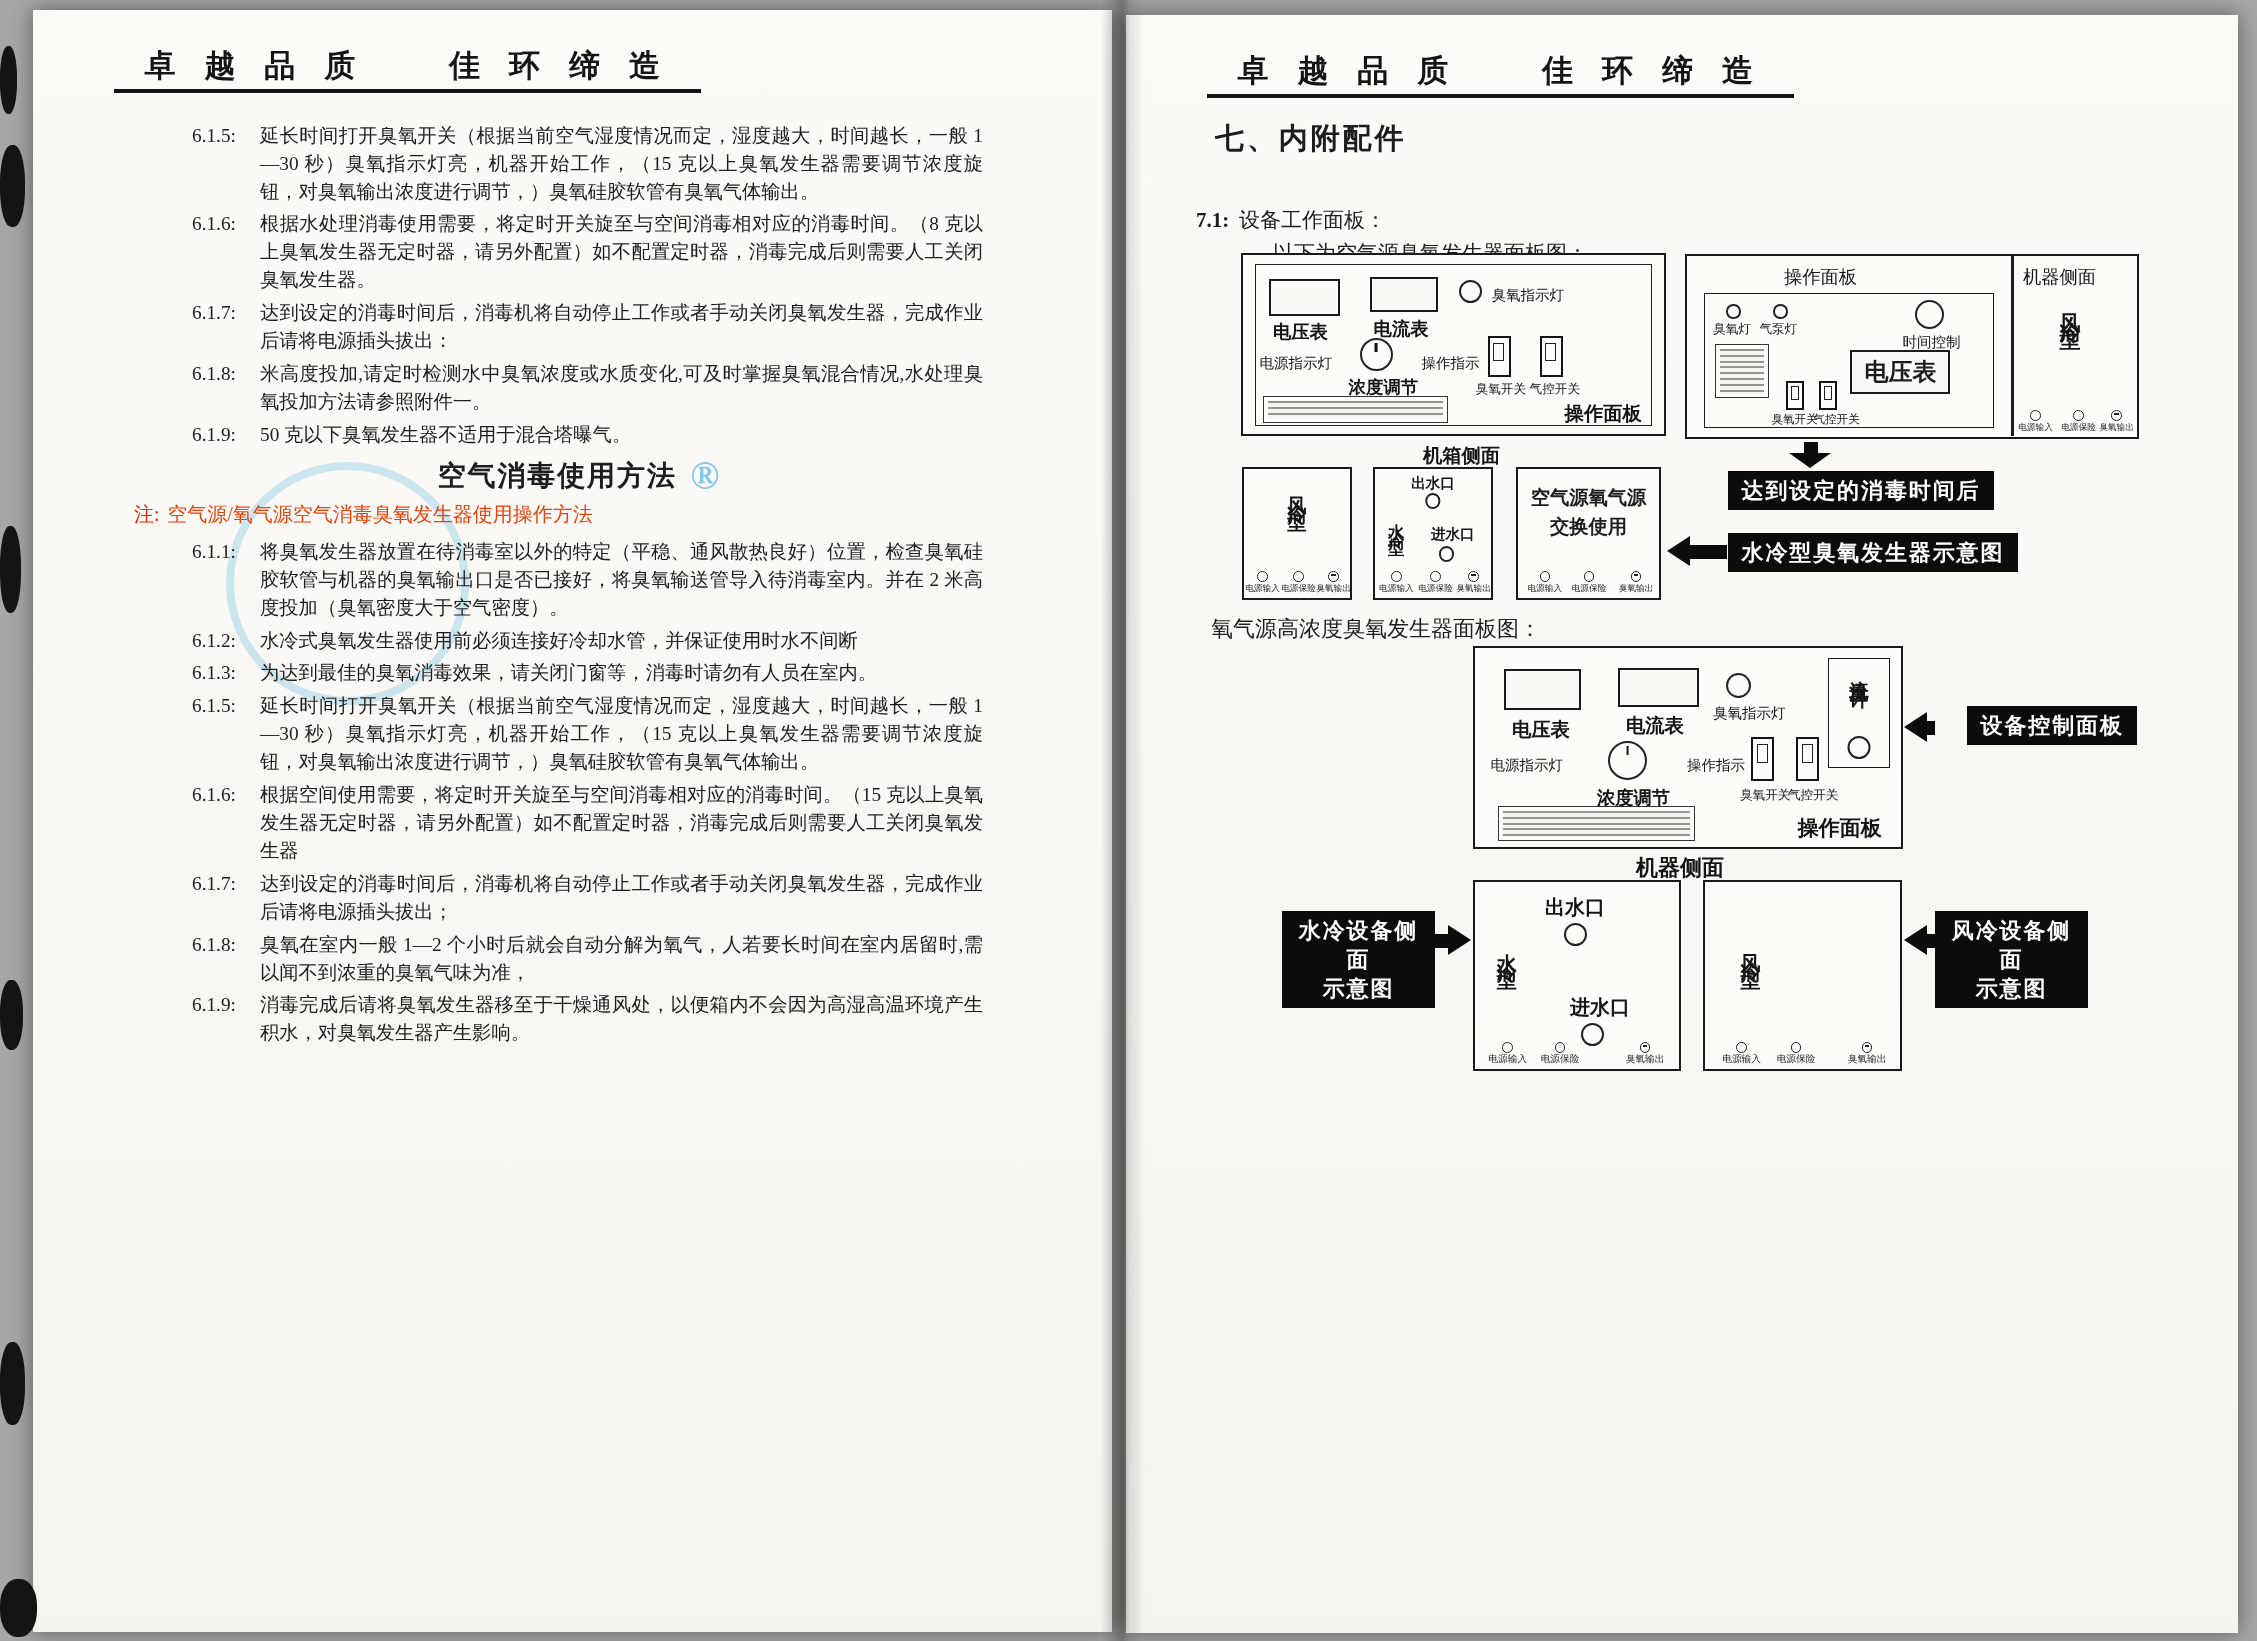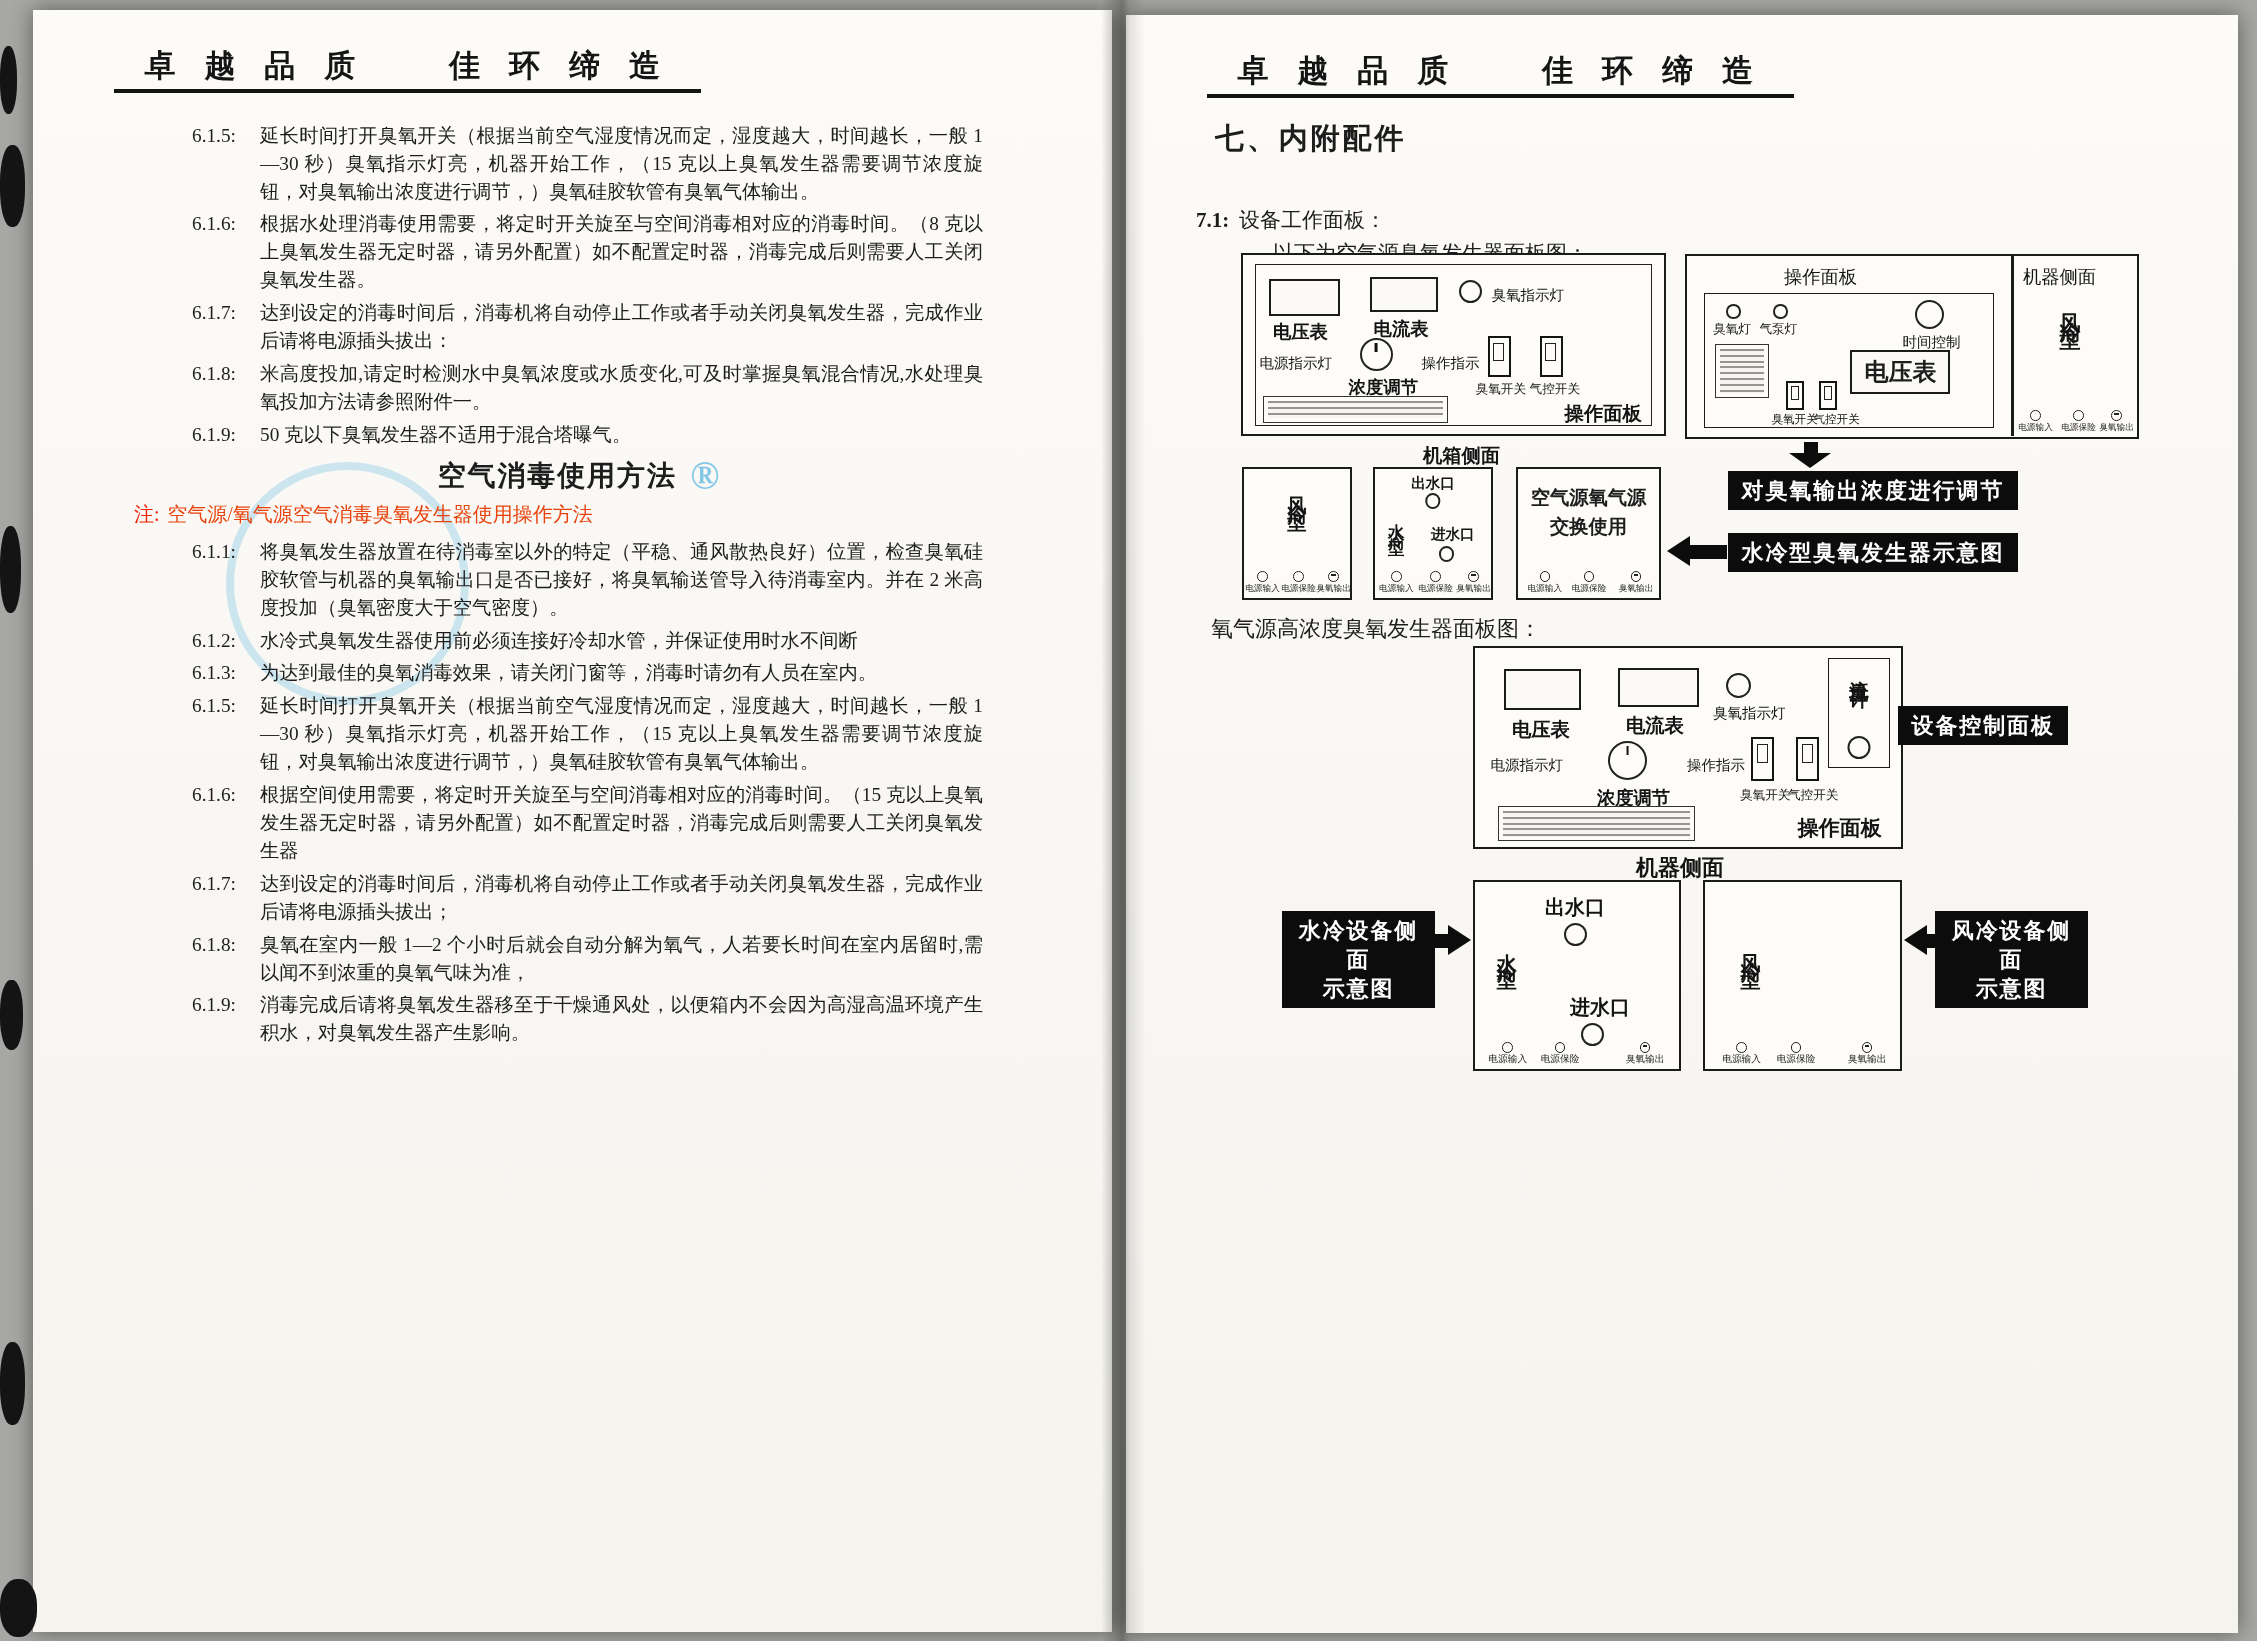--- a/index.html
+++ b/index.html
@@ -231,21 +231,21 @@
 
   <div class="box" style="left:390px;top:452px;width:145px;height:133px">
     <div style="padding:13.5px 11.6px 0;font-size:19.3px;font-weight:bold;text-align:center;line-height:29px">空气源氧气源交换使用</div>
     <div class="io" style="left:5.8px;width:42px"><span class="io-dot"></span><span>电源输入</span></div>
     <div class="io" style="left:50px;width:42px"><span class="io-dot"></span><span>电源保险</span></div>
     <div class="io" style="left:97px;width:42px"><span class="io-dot dash"></span><span>臭氧输出</span></div>
   </div>
 
   <div class="shaft" style="left:678px;top:427px;width:13.5px;height:11.6px"></div>
   <div class="tri-down" style="left:663px;top:438px"></div>
-  <div class="blk-label" style="left:602px;top:456px">对臭氧输出浓度进行调节</div>
+  <div class="blk-label" style="left:602px;top:456px">达到设定的消毒时间后</div>
 
   <div class="tri-left" style="left:541px;top:521px"></div>
   <div class="shaft" style="left:562px;top:530px;width:39px;height:13.5px"></div>
   <div class="blk-label" style="left:602px;top:518px">水冷型臭氧发生器示意图</div>
 
   <div class="r-cap2">氧气源高浓度臭氧发生器面板图：</div>
 
   <div class="box" style="left:347px;top:631px;width:430px;height:203px">
     <div class="disp" style="left:29px;top:21px;width:77px;height:41px"></div>
     <div class="lbl b" style="left:37px;top:68px;font-size:19.3px">电压表</div>
@@ -264,21 +264,21 @@
     <div class="sw" style="left:276px;top:89px;height:44px"></div>
     <div class="sw" style="left:321px;top:89px;height:44px"></div>
     <div class="lbl" style="left:265px;top:139px;font-size:12.6px">臭氧开关</div>
     <div class="lbl" style="left:313px;top:139px;font-size:12.6px">气控开关</div>
     <div class="fine" style="left:23px;top:158px;width:197px;height:35px"></div>
     <div class="lbl b" style="right:19.3px;top:166px;font-size:21px">操作面板</div>
   </div>
 
   <div class="tri-left" style="left:778px;top:697px"></div>
   <div class="shaft" style="left:799px;top:706px;width:9.7px;height:13.5px"></div>
-  <div class="blk-label" style="left:772px;top:691px">设备控制面板</div>
+  <div class="blk-label" style="left:841px;top:691px">设备控制面板</div>
 
   <div class="lbl b" style="left:510px;top:838px;font-size:22px">机器侧面</div>
 
   <div class="box" style="left:347px;top:865px;width:208px;height:191px">
     <div class="lbl b" style="left:70px;top:11.6px;font-size:20px">出水口</div>
     <div class="circ" style="left:89px;top:41px;width:23px;height:23px"></div>
     <div class="vtext" style="left:19.3px;top:56px;font-size:20px">水冷型</div>
     <div class="lbl b" style="left:95px;top:112px;font-size:20px">进水口</div>
     <div class="circ" style="left:106px;top:141px;width:23px;height:23px"></div>
     <div class="io" style="left:7.7px;width:50px;font-size:9.7px"><span class="io-dot"></span><span>电源输入</span></div>

